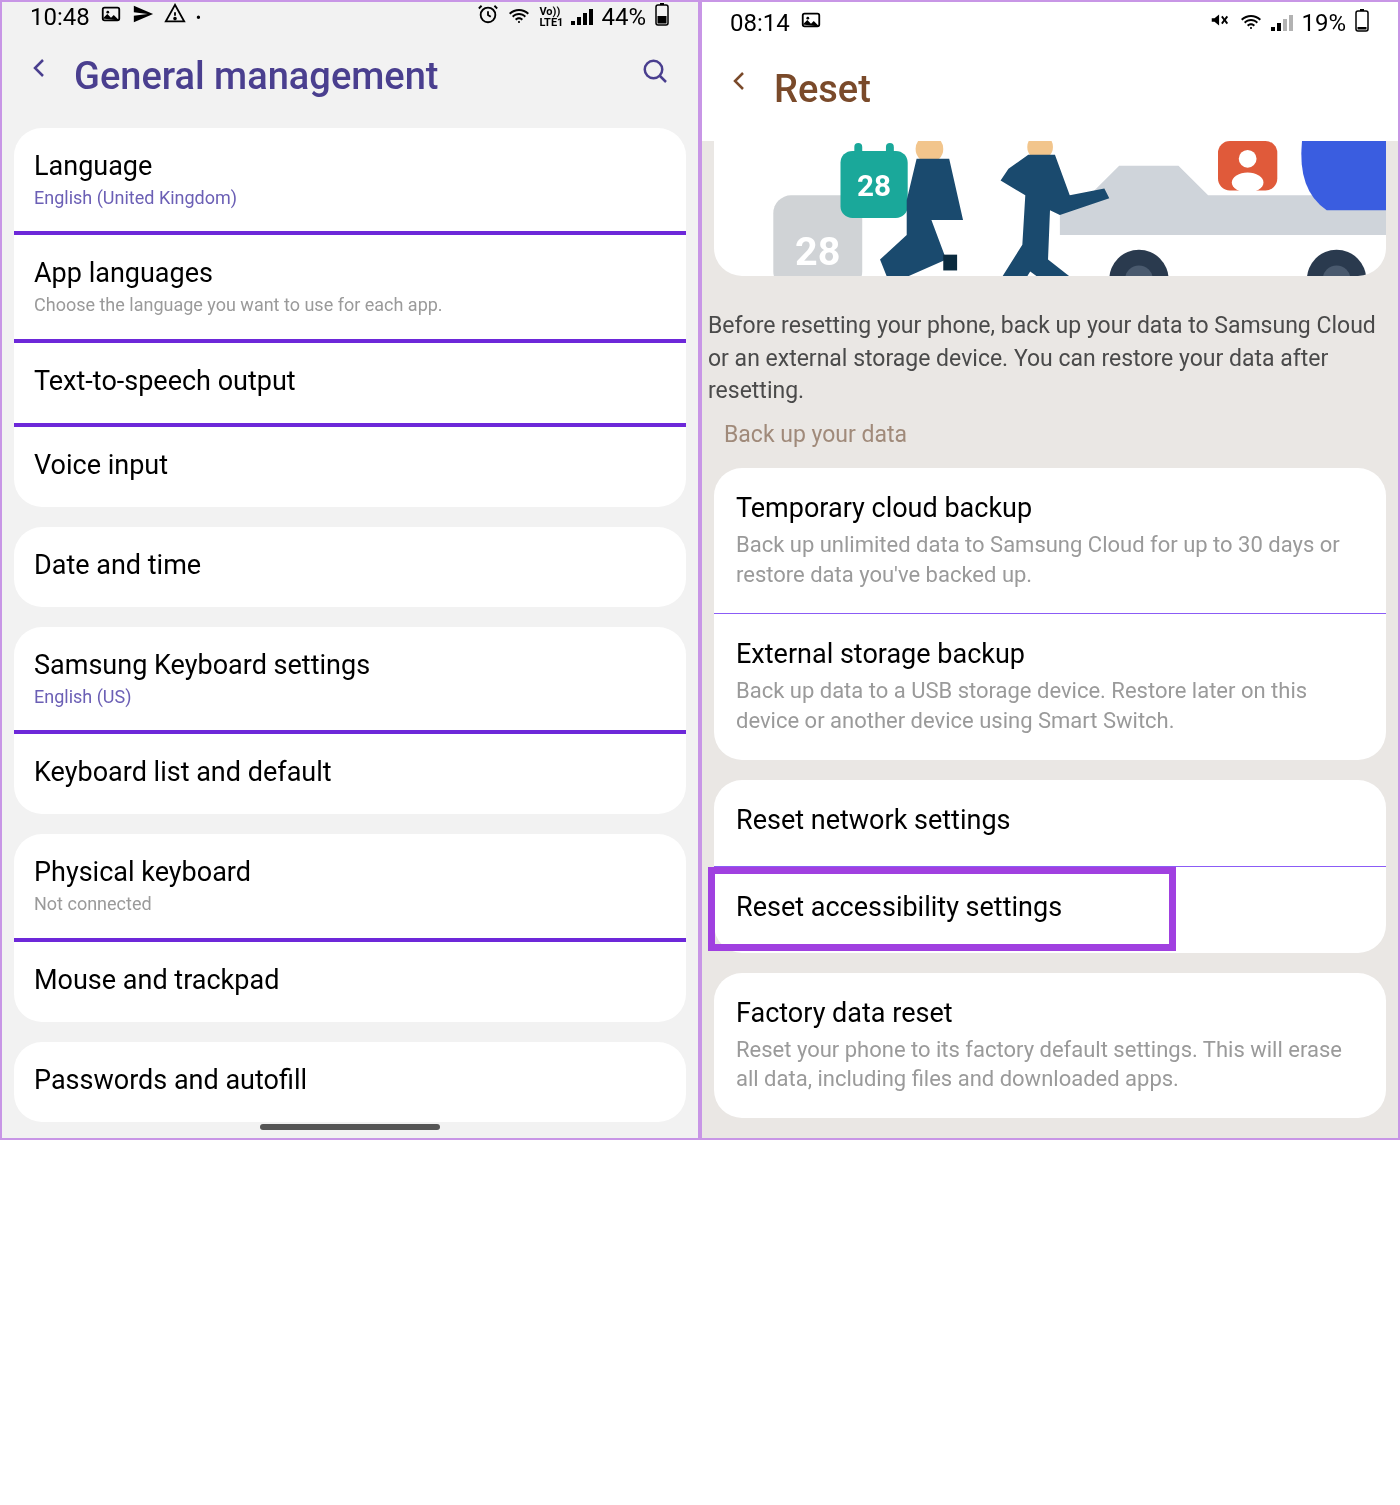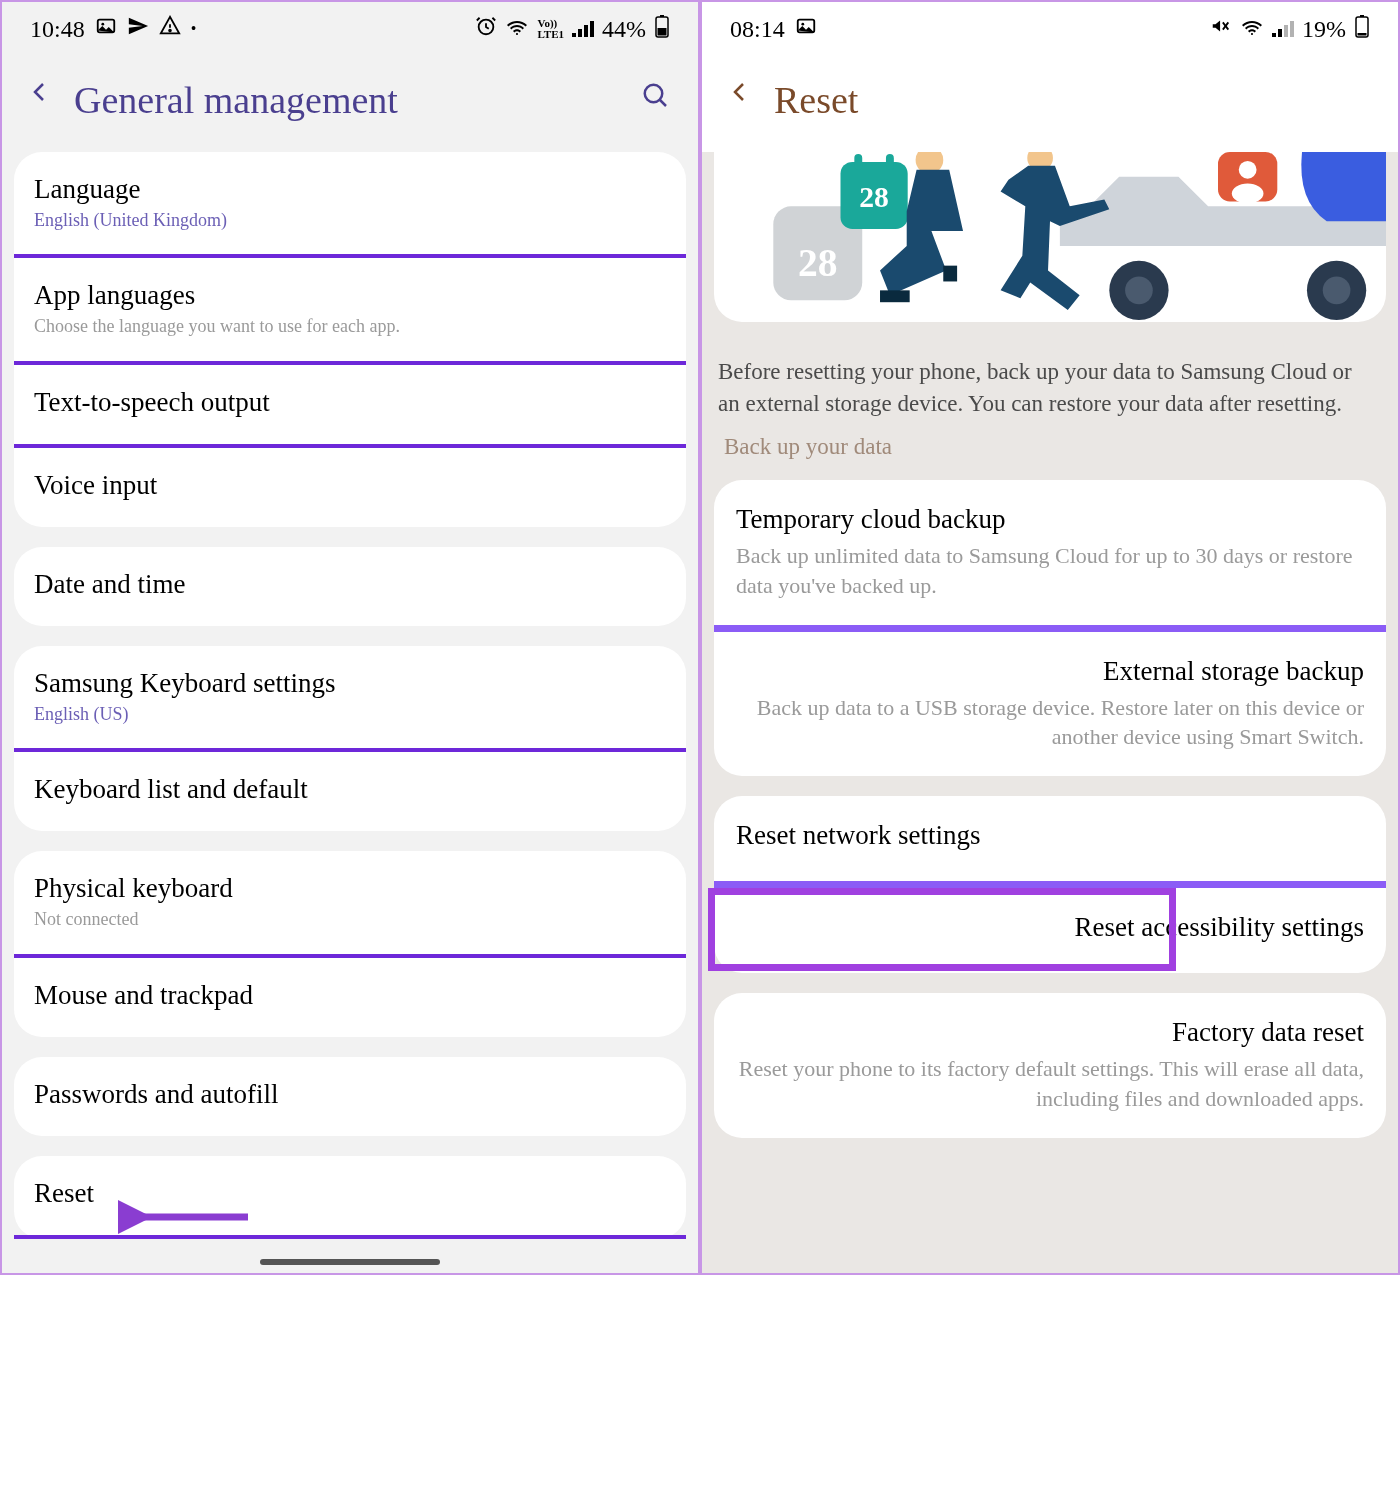--- a/index.html
+++ b/index.html
@@ -5,26 +5,25 @@
 * { box-sizing: border-box; margin: 0; padding: 0; }
 body {
   font-family: -apple-system, "Segoe UI", Roboto, sans-serif;
   background: #fff;
   width: 1400px;
   height: 1505px;
   display: flex;
 }
 .phone {
   width: 700px;
-  height: 1275px;
+  height: 1140px;
   border: 2px solid #c896e6;
   background: #5eead4;
   position: relative;
   overflow: hidden;
-  font-family: Liberation Serif, serif;
 }
 .phone-inner { background: #f2f2f2; height: 100%; display: flex; flex-direction: column; }
 .phone.right .phone-inner { background: #eae7e4; }
 
 
 .status-bar {
   height: 54px;
   display: flex;
   align-items: center;
   justify-content: space-between;
@@ -68,40 +67,40 @@
 
 .illustration {
   background: #fff;
   border-radius: 0 0 28px 28px;
   margin: 0 12px 14px 12px;
   height: 170px;
   position: relative;
   overflow: hidden;
 }
 .backup-text {
-  padding: 20px 22px 14px 16px;
+  padding: 20px 22px 14px 6px;
   font-size: 23px;
   color: #4a4a4a;
   line-height: 1.4;
 }
 .backup-link {
   padding: 0 22px 20px 22px;
   font-size: 23px;
   color: #a08a7a;
 }
 .right-card {
   background: #fff;
   border-radius: 28px;
   margin: 0 12px 20px 12px;
 }
 .right-item {
   padding: 24px 22px;
-  border-bottom: 7px solid #8b5cf6;
-}
-.right-item:last-child { border-bottom: none; text-align: right; }
+  border-bottom: 1px solid #8b5cf6;
+}
+.right-item:last-child { border-bottom: none; }
 .right-item-title { font-size: 27px; color: #000; font-weight: 400; margin-bottom: 6px; }
 .right-item-sub { font-size: 22px; color: #9a9a9a; line-height: 1.35; }
 
 
 .highlight-box {
   position: relative;
 }
 .highlight-box::before {
   content: "";
   position: absolute;

